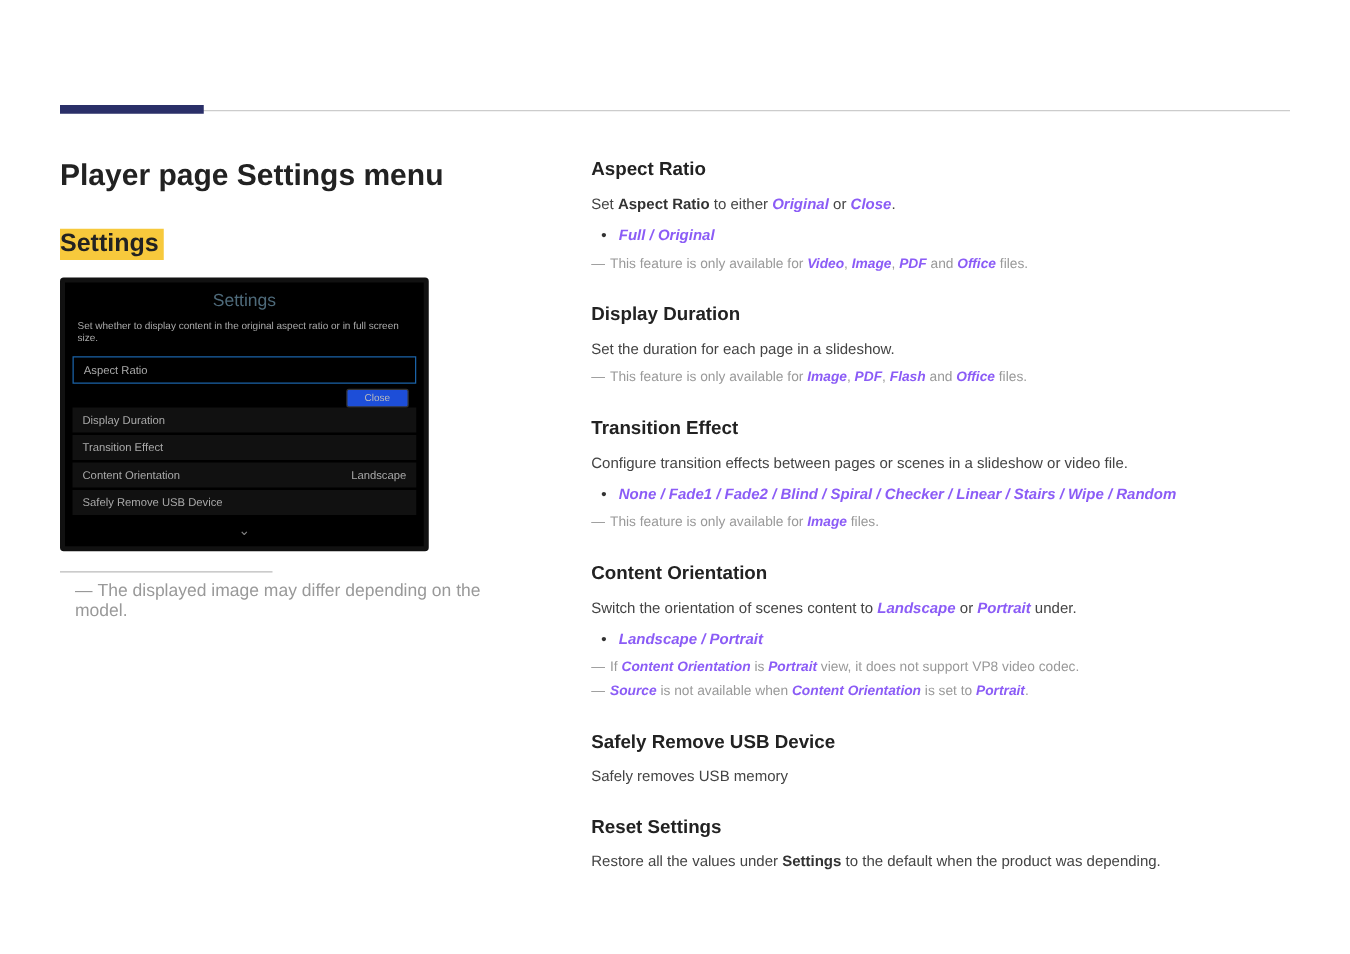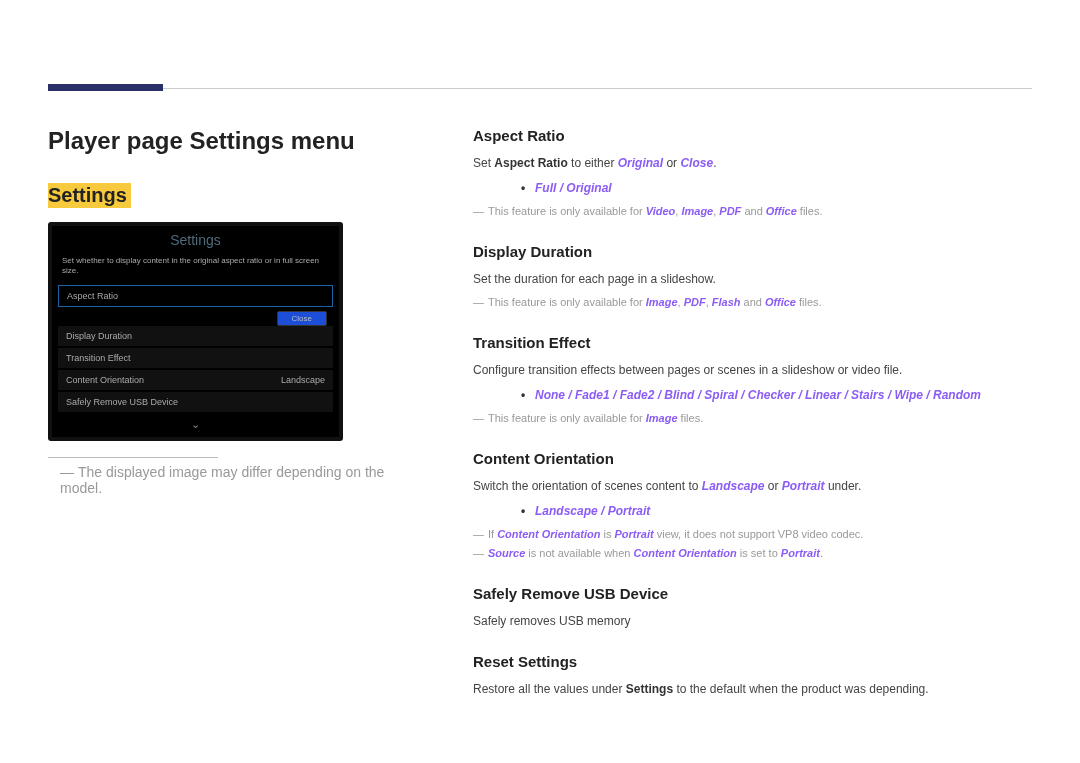--- a/index.html
+++ b/index.html
@@ -151,21 +151,21 @@
     margin: 6px 0 4px 0;
   }
   ul.bullet li::before {
     content: "•";
     color: #333;
     display: inline-block;
     width: 14px;
     margin-left: -14px;
     font-weight: bold;
   }
-  ul.bullet li { font-size: 12px; line-height: 1.6; margin-left: 40px; }
+  ul.bullet li { font-size: 12px; line-height: 1.6; }
 </style>
 </head>
 <body>
 
 <div class="page">
   <div class="header-bar">
     <div class="header-accent"></div>
   </div>
 
   <div class="columns">

